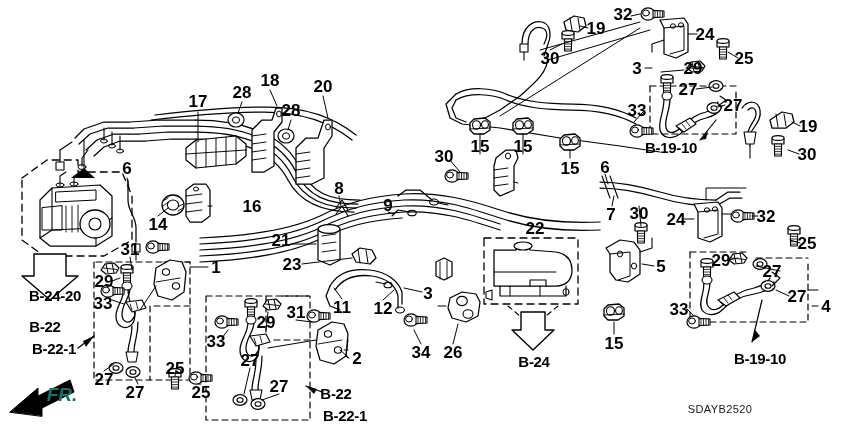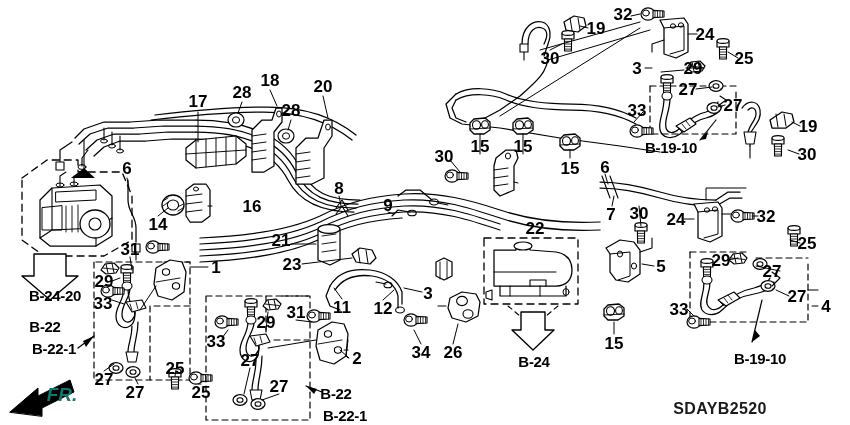--- a/index.html
+++ b/index.html
@@ -5,21 +5,21 @@
   html,body{margin:0;padding:0;background:#ffffff;}
   body{width:850px;height:425px;overflow:hidden;font-family:"Liberation Sans",sans-serif;}
   #sheet{position:relative;width:850px;height:425px;background:#fff;}
   #art{position:absolute;left:0;top:0;width:850px;height:425px;}
   .lbl{position:absolute;font-family:"Liberation Sans",sans-serif;font-size:17px;font-weight:700;color:#000;
        line-height:1;white-space:nowrap;transform:translate(-50%,-50%);letter-spacing:0px;}
   .ref{position:absolute;font-family:"Liberation Sans",sans-serif;font-size:15px;font-weight:800;color:#000;
        line-height:1;white-space:nowrap;transform:translate(-50%,-50%);letter-spacing:-0.3px;}
   .fr{position:absolute;font-family:"Liberation Sans",sans-serif;font-size:19px;font-weight:800;font-style:italic;
       color:#0f766e;line-height:1;white-space:nowrap;transform:translate(-50%,-50%);}
-  .wm{position:absolute;font-family:"Liberation Sans",sans-serif;font-size:16px;font-weight:700;color:#1a1a1a;
+  .wm{position:absolute;font-family:"Liberation Sans",sans-serif;font-size:11px;font-weight:400;color:#1a1a1a;
       line-height:1;white-space:nowrap;transform:translate(-50%,-50%);letter-spacing:0.4px;text-align:right;}
 </style>
 </head>
 <body>
 
 <div id="sheet">
 
   <svg id="art" viewBox="0 0 850 425" xmlns="http://www.w3.org/2000/svg">
     <defs>
       <g id="boltA">

